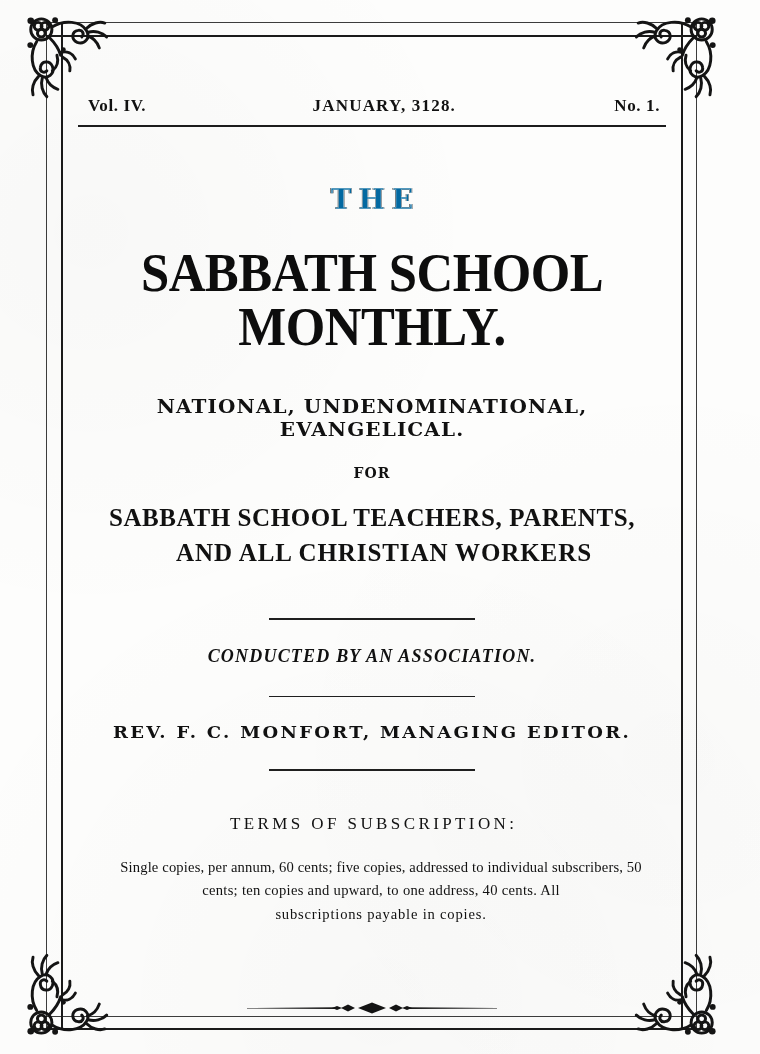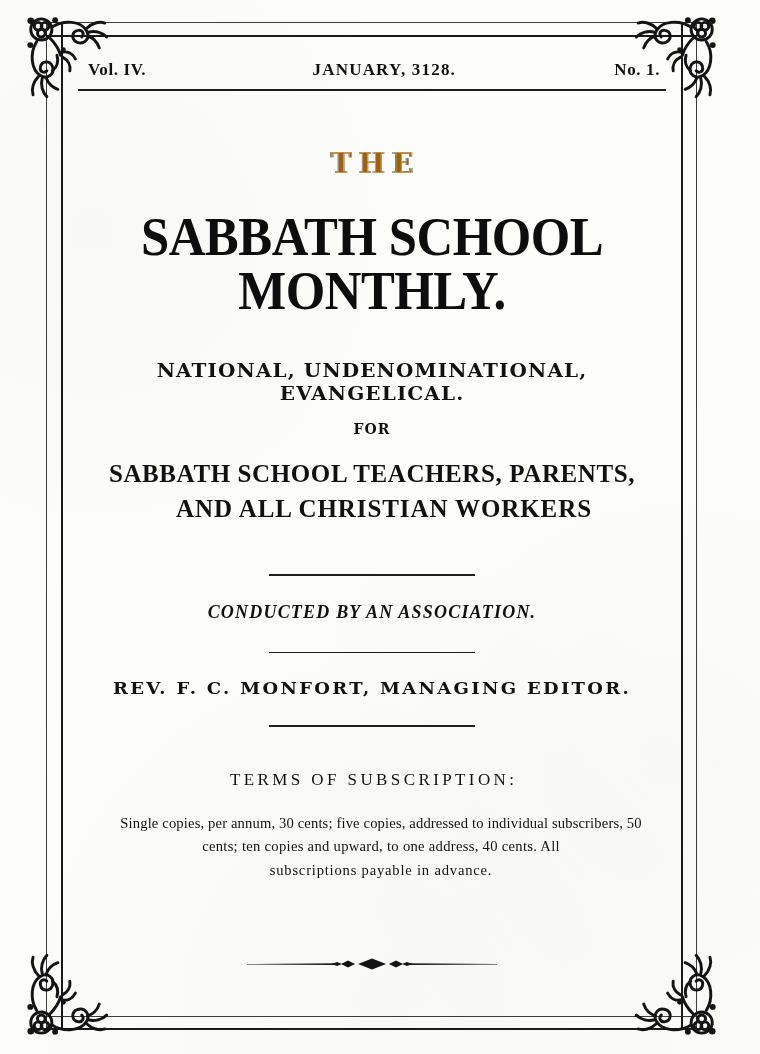--- a/index.html
+++ b/index.html
@@ -73,39 +73,39 @@
   
   .masthead {
     display: flex;
     align-items: baseline;
     justify-content: space-between;
     padding: 14px 8px 0 12px;
     font-size: 17px;
     font-weight: bold;
     letter-spacing: 0.5px;
   }
-  .masthead .vol   { letter-spacing: 0.6px; }
+  .masthead .vol   { letter-spacing: 0.6px; margin-top: 36px; }
   .masthead .date  { letter-spacing: 1.2px; margin-left: 8px; }
   .masthead .no    { letter-spacing: 0.6px; }
 
   .rule-full {
     height: 2px;
     background: #1c1c1c;
     margin: 9px 2px 0 2px;
   }
 
   
   .the-line {
     margin-top: 56px;
     font-size: 28px;
     font-weight: bold;
     letter-spacing: 7px;
     text-indent: 7px;
     font-family: "DejaVu Serif", "Liberation Serif", serif;
-    color: #a16207;
+    color: #0369a1;
     
     -webkit-text-stroke: 0.4px #fdfdfc;
     text-shadow:
       0 0 0 #111,
       0.6px 0 0 #111,
       -0.6px 0 0 #111;
   }
 
   .main-title {
     margin-top: 30px;
@@ -121,21 +121,21 @@
   .tagline {
     margin-top: 40px;
     font-size: 20px;
     font-weight: bold;
     letter-spacing: 1.1px;
     font-family: "DejaVu Serif", "Liberation Serif", serif;
     transform: scaleY(0.96);
   }
 
   .for-line {
-    margin-top: 15px;
+    margin-top: 23px;
     font-size: 14px;
     font-weight: bold;
     letter-spacing: 1px;
     font-family: "DejaVu Serif", "Liberation Serif", serif;
   }
 
   .audience {
     margin-top: 20px;
     font-size: 25px;
     line-height: 1.38;
@@ -339,23 +339,23 @@
     <div class="rule-short r1"></div>
     <div class="conducted">CONDUCTED BY AN ASSOCIATION.</div>
 
     <div class="rule-short r2"></div>
     <div class="editor">REV. F. C. MONFORT, MANAGING EDITOR.</div>
 
     <div class="rule-short r3"></div>
 
     <div class="terms-heading">TERMS OF SUBSCRIPTION:</div>
     <div class="terms-body">
-      <span class="tl tl1">Single copies, per annum, 30 cents; five copies, addressed to individual subscribers, 50</span>
+      <span class="tl tl1">Single copies, per annum, 60 cents; five copies, addressed to individual subscribers, 50</span>
       <span class="tl tl2">cents; ten copies and upward, to one address, 40 cents.   All</span>
-      <span class="tl tl3">subscriptions payable in advance.</span>
+      <span class="tl tl3">subscriptions payable in copies.</span>
     </div>
 
     <div class="dinkus">
       <svg width="250" height="14" viewBox="0 0 250 14" xmlns="http://www.w3.org/2000/svg">
         <g fill="#141414">
 
           <path d="M0 7.1 L92 6.2 L92 7.9 L0 7.5 Z"></path>
           <path d="M250 7.1 L158 6.2 L158 7.9 L250 7.5 Z"></path>
 
           <path d="M125 1.4 L139 7 L125 12.6 L111 7 Z"></path>

